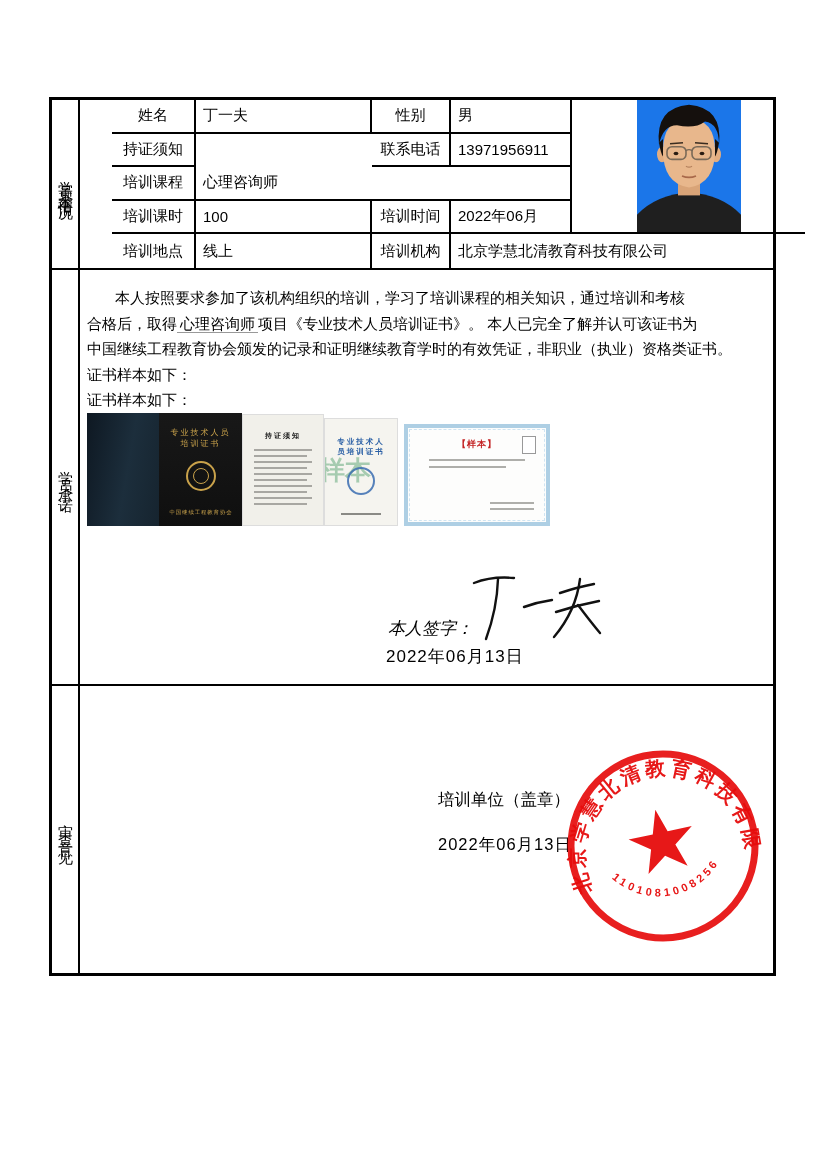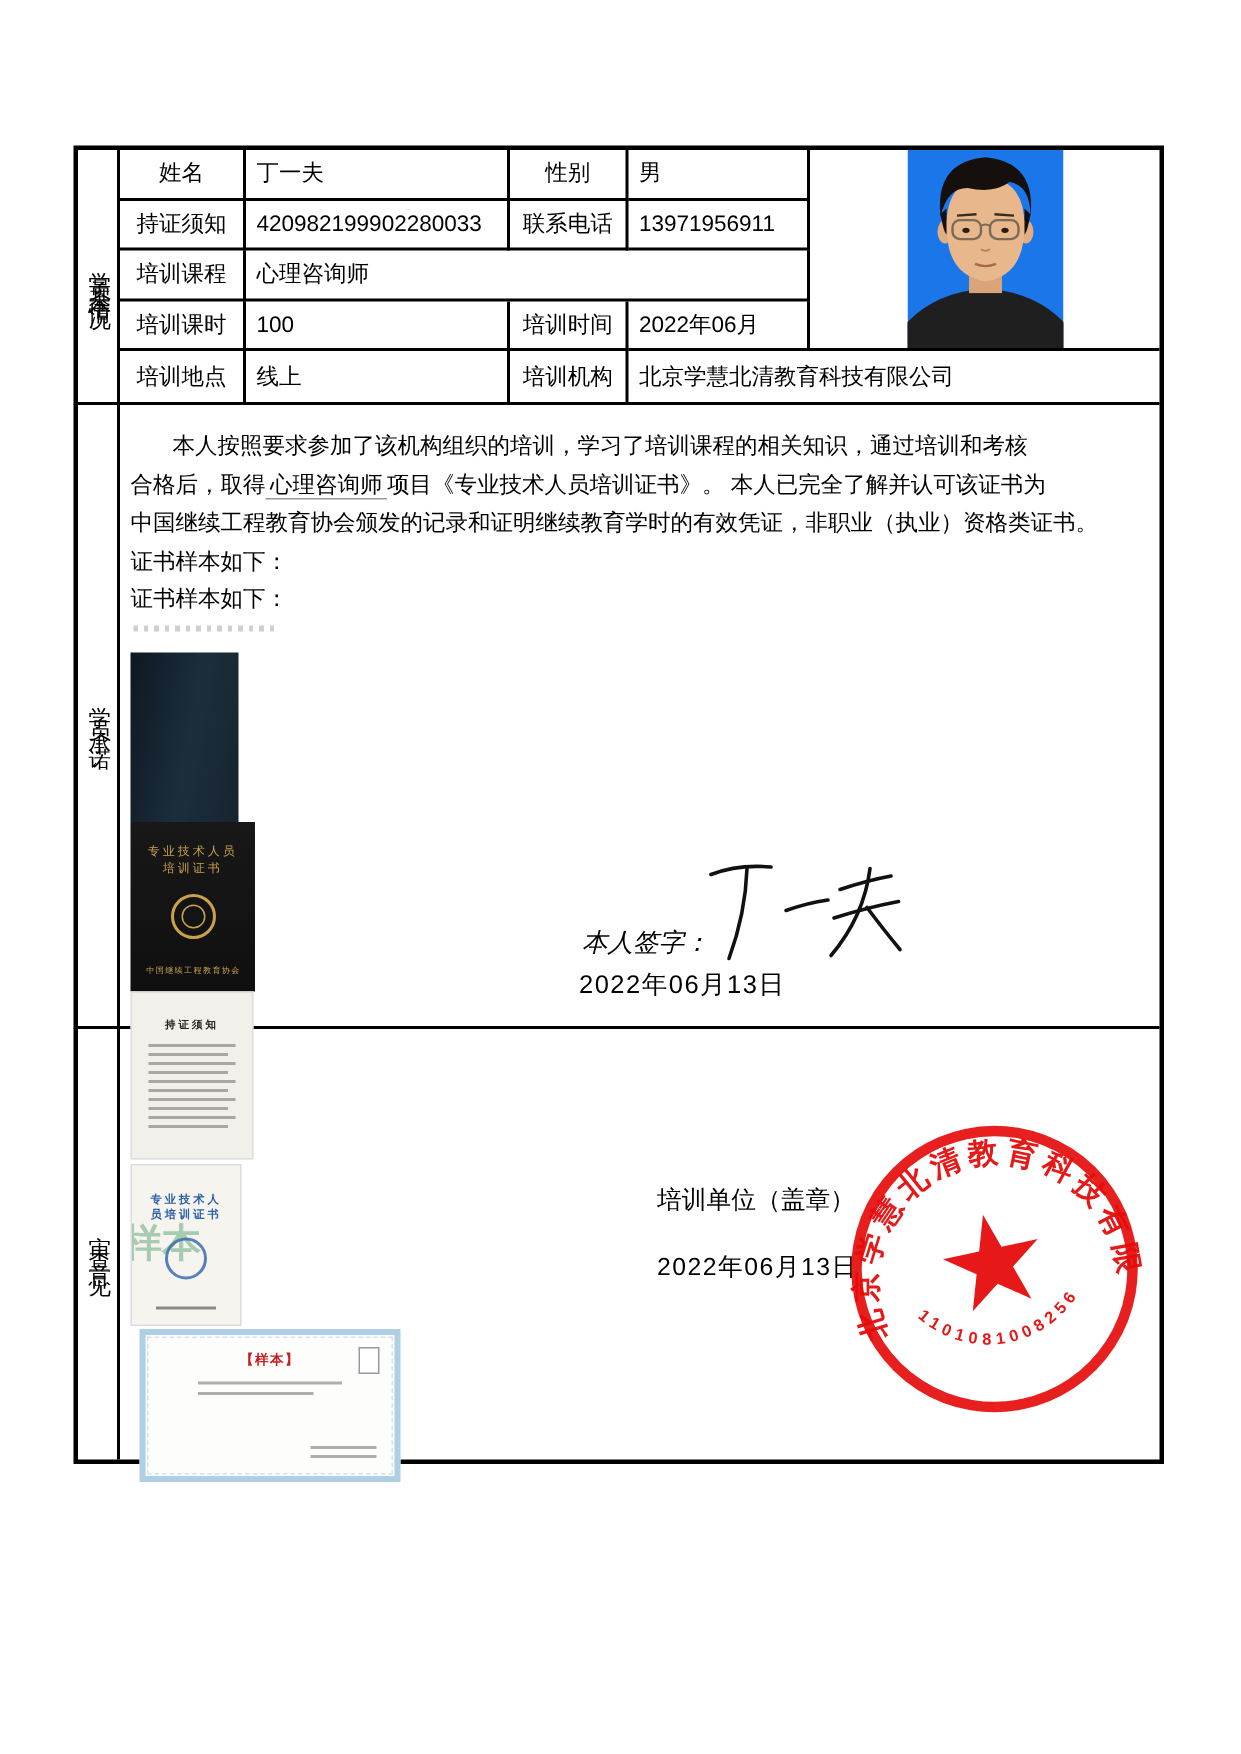--- a/index.html
+++ b/index.html
@@ -16,21 +16,21 @@
     border:3px solid #000;box-sizing:border-box;
     display:grid;grid-template-columns:28px 1fr;grid-template-rows:170px 416px 287px;}
   .sec-label{border-right:2px solid #000;display:flex;align-items:center;justify-content:center;
     writing-mode:vertical-lr;text-orientation:upright;font-size:15px;letter-spacing:5px;}
   .sec-label.b1{border-bottom:2px solid #000;}
   .sec-content{position:relative;}
   .sec-content.b1{border-bottom:2px solid #000;}
 
   
   .basic-grid{display:grid;width:100%;height:100%;
-    grid-template-columns:84px 176px 79px 121px 1fr;grid-template-rows:repeat(5,1fr);}
+    grid-template-columns:84px 176px 79px 121px 1fr;grid-template-rows:repeat(5,1fr);padding-left:32px;}
   .cell{display:flex;align-items:center;font-size:15px;box-sizing:border-box;
     border-right:2px solid #000;border-bottom:2px solid #000;overflow:hidden;white-space:nowrap;}
   .cell.lab{justify-content:center;}
   .cell.val{padding-left:7px;}
   .cell.no-r{border-right:none;}
   .cell.no-b{border-bottom:none;}
   .photo-cell{grid-column:5;grid-row:1/5;border-right:none;border-bottom:2px solid #000;
     display:flex;justify-content:center;align-items:stretch;box-sizing:border-box;}
   .course-cell{grid-column:2/5;}
   .inst-cell{grid-column:4/6;}
@@ -38,21 +38,21 @@
   .photo-frame svg{display:block;width:104px;height:100%;}
 
   
   .commit-para{position:absolute;left:7px;top:15px;width:678px;font-size:15px;line-height:25.5px;}
   .commit-para .pline{display:block;}
   .indent{text-indent:28px;}
   .u-inline{border-bottom:1px solid #999;padding:0 3px;}
   .faint-line{position:absolute;left:9px;top:147px;width:95px;height:4px;opacity:.35;filter:blur(.5px);
     background:repeating-linear-gradient(90deg,#777 0 3px,transparent 3px 7px);}
 
-  .cert-strip{position:absolute;left:7px;top:165px;height:113px;display:flex;align-items:flex-start;flex-direction:column;}
+  .cert-strip{position:absolute;left:7px;top:143px;height:113px;display:flex;align-items:flex-end;}
   .cert{box-sizing:border-box;flex:none;position:relative;overflow:hidden;}
   .cert-back{width:72px;height:113px;background:linear-gradient(100deg,#0e1822 0%,#1c2e3c 55%,#16242f 100%);}
   .cert-cover{width:83px;height:113px;background:linear-gradient(180deg,#181818,#0f0f0f);
     display:flex;flex-direction:column;align-items:center;color:#c9a24b;}
   .cert-cover .ct{margin-top:14px;font-size:8px;line-height:11px;text-align:center;width:64px;letter-spacing:2px;}
   .cert-cover .ring{margin-top:12px;width:26px;height:26px;border:2px solid #c9a24b;border-radius:50%;
     display:flex;align-items:center;justify-content:center;}
   .cert-cover .ring::after{content:"";width:14px;height:14px;border:1px solid #c9a24b;border-radius:50%;}
   .cert-cover .ci{margin-top:auto;margin-bottom:9px;font-size:6px;letter-spacing:1px;white-space:nowrap;transform:scale(.9);}
   .cert-notice{width:82px;height:112px;background:#f1f0ea;border:1px solid #ddd;
@@ -61,21 +61,21 @@
   .cert-notice .bars{margin-top:8px;width:58px;}
   .bars i{display:block;height:2px;background:#8f8f8a;margin-bottom:4px;opacity:.75;}
   .bars i:nth-child(2n){width:92%;}
   .cert-inner{width:74px;height:108px;margin-top:3px;background:#f5f4ef;border:1px solid #ddd;
     display:flex;flex-direction:column;align-items:center;position:relative;}
   .cert-inner .it{margin-top:18px;font-size:7.5px;line-height:10px;color:#2a5fa5;font-weight:bold;
     text-align:center;width:56px;letter-spacing:2px;}
   .cert-inner .iring{margin-top:10px;width:24px;height:24px;border:2px solid #3a6cb0;border-radius:50%;opacity:.85;}
   .cert-inner .ib{margin-top:auto;margin-bottom:10px;width:40px;height:2px;background:#8a8a85;}
   .wm{position:absolute;font-size:26px;color:#15803d;opacity:.35;font-weight:bold;pointer-events:none;}
-  .cert-sample{width:174px;height:102px;margin-left:6px;margin-top:2px;background:#fdfdfc;
+  .cert-sample{width:146px;height:102px;margin-left:6px;margin-top:2px;background:#fdfdfc;
     border:4px solid #aecfe4;outline:1px dashed #cfe4f2;outline-offset:-6px;
     display:flex;flex-direction:column;position:relative;}
   .cert-sample .stag{margin-top:10px;align-self:center;font-size:9px;font-weight:bold;color:#c32222;letter-spacing:1px;}
   .cert-sample .corner{position:absolute;right:10px;top:8px;width:12px;height:16px;border:1px solid #999;background:#fff;}
   .cert-sample .sbars{margin:8px auto 0 auto;width:96px;}
   .cert-sample .sbars i{display:block;height:2px;background:#9a9a95;margin-bottom:5px;opacity:.8;}
   .cert-sample .sbars i:nth-child(2){width:80%;}
   .cert-sample .sfoot{position:absolute;right:12px;bottom:8px;width:44px;}
   .cert-sample .sfoot i{display:block;height:2px;background:#9a9a95;margin-bottom:4px;opacity:.8;}
 
@@ -126,21 +126,20 @@
               <path d="M58,44 L71,45" stroke="#3a2c20" stroke-width="1.6"></path>
               <ellipse cx="39" cy="55" rx="2.4" ry="1.8" fill="#2a1c12"></ellipse>
               <ellipse cx="65" cy="55" rx="2.4" ry="1.8" fill="#2a1c12"></ellipse>
               <path d="M49,68 Q52,70 55,68" fill="none" stroke="#b5825e" stroke-width="1.3"></path>
               <path d="M45,78 Q52,81 59,78" fill="none" stroke="#a8694a" stroke-width="1.6"></path>
             </svg>
           </div>
         </div>
 
         <div class="cell lab" style="grid-column:1;grid-row:2">持证须知</div>
-        <div class="cell val" style="grid-column:2;grid-row:2">420982199902280033</div>
         <div class="cell lab" style="grid-column:3;grid-row:2">联系电话</div>
         <div class="cell val" style="grid-column:4;grid-row:2">13971956911</div>
 
         <div class="cell lab" style="grid-column:1;grid-row:3">培训课程</div>
         <div class="cell val course-cell" style="grid-row:3">心理咨询师</div>
 
         <div class="cell lab" style="grid-column:1;grid-row:4">培训课时</div>
         <div class="cell val" style="grid-column:2;grid-row:4">100</div>
         <div class="cell lab" style="grid-column:3;grid-row:4">培训时间</div>
         <div class="cell val" style="grid-column:4;grid-row:4">2022年06月</div>

